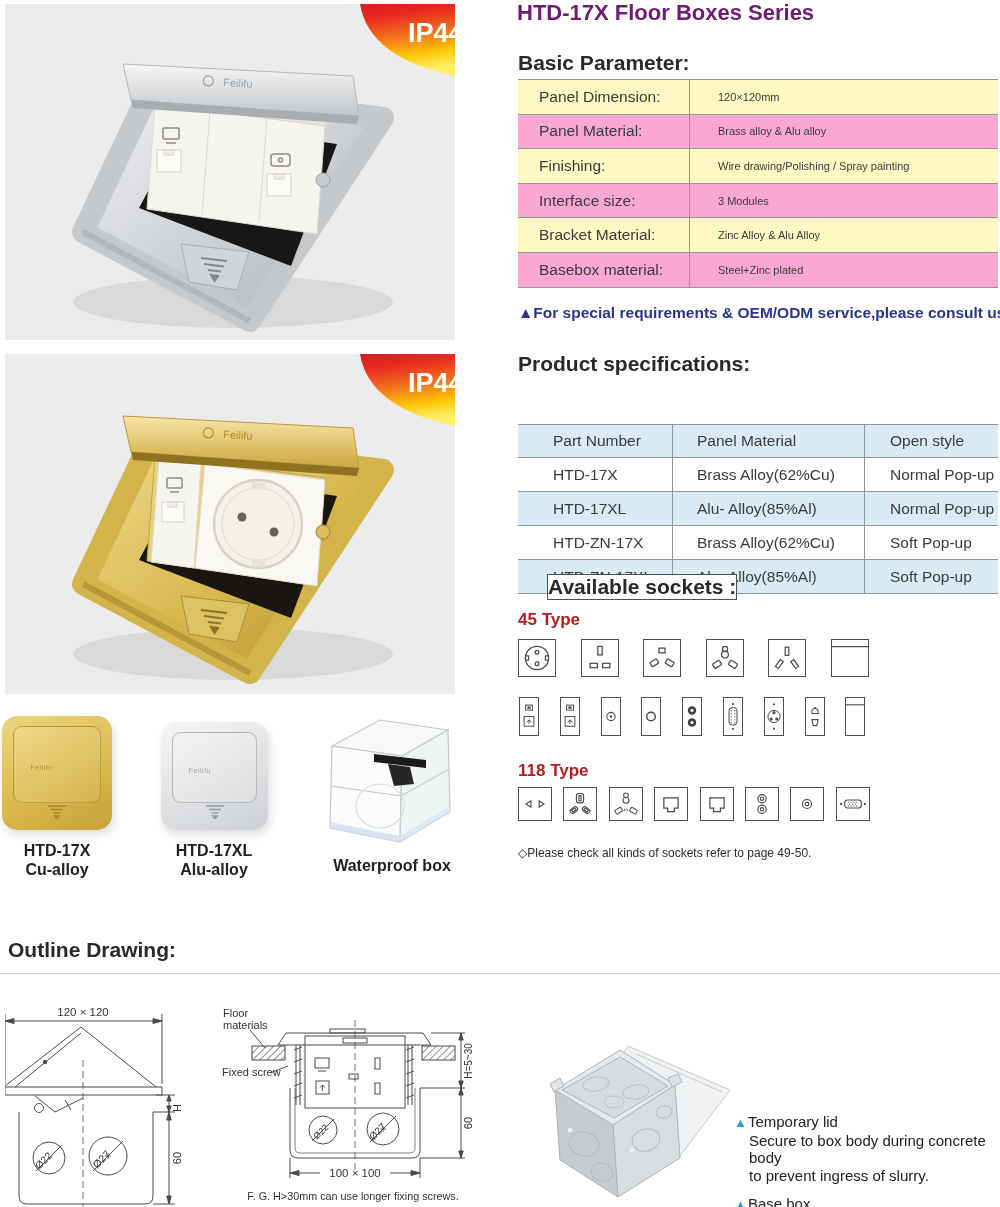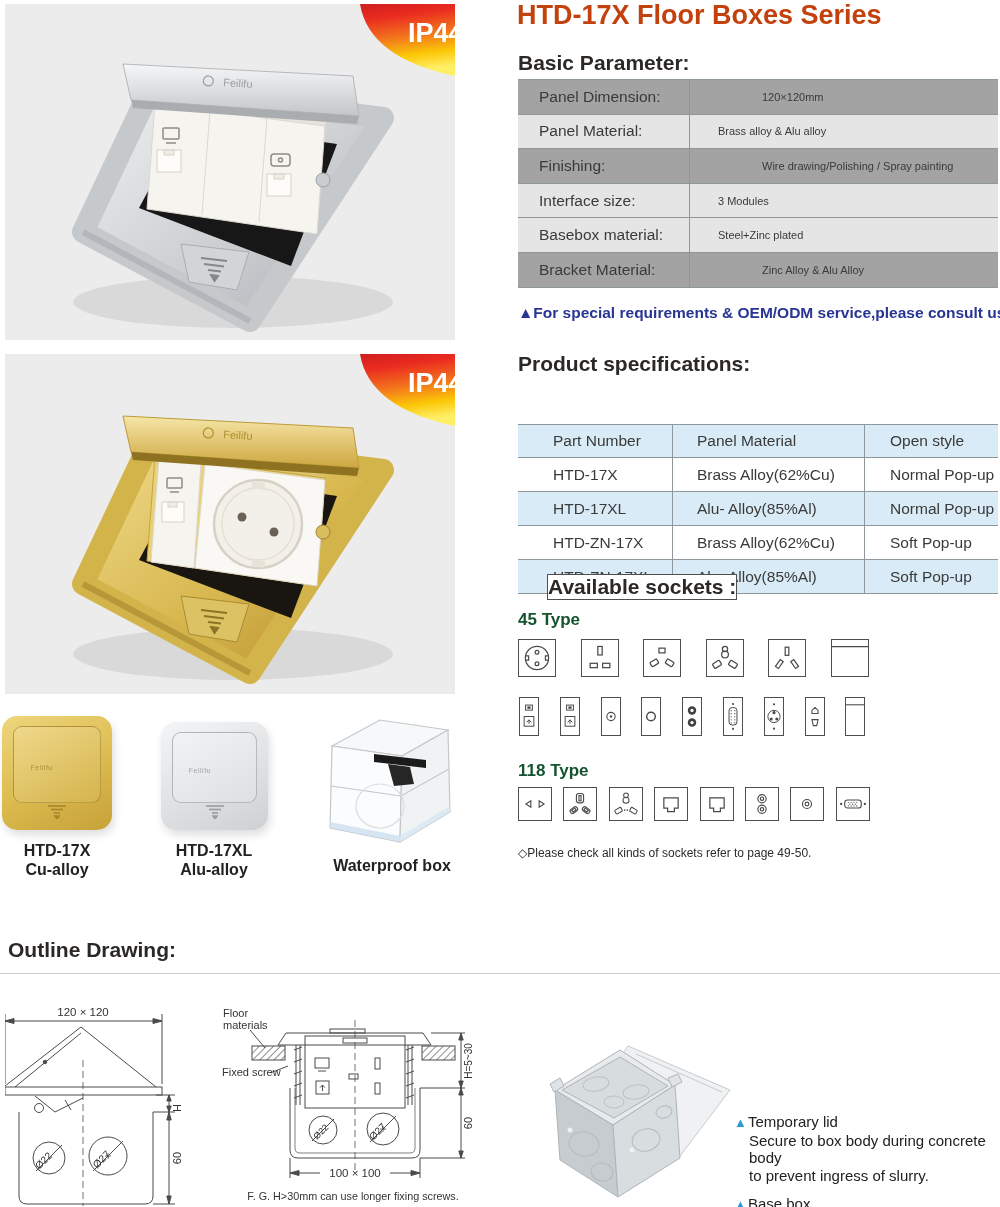--- a/index.html
+++ b/index.html
@@ -7,34 +7,34 @@
   .page { position:relative; width:1000px; height:1207px; background:#ffffff; margin:0 auto; overflow:hidden; }
 
   
   .photo { position:absolute; background:#ececec; overflow:hidden; }
   .photo1 { left:5px; top:4px; width:450px; height:336px; }
   .photo2 { left:5px; top:354px; width:450px; height:340px; }
   .badge { position:absolute; right:0; top:0; }
   .photo svg.art { position:absolute; left:0; top:0; }
 
   
-  .title { position:absolute; left:517px; top:0px; width:483px; font-size:27px; font-weight:700; color:#c2410c; letter-spacing:0px; white-space:nowrap; }
+  .title { position:absolute; left:517px; top:0px; width:483px; font-size:22px; font-weight:700; color:#701a75; letter-spacing:0px; white-space:nowrap; }
   .h2 { position:absolute; font-size:21px; font-weight:700; color:#2b2826; }
   .h2.basic { left:518px; top:51px; }
   .h2.spec  { left:518px; top:352px; }
   .h2.sock  { left:547px; top:574px; }
   .h2.outline { left:8px; top:938px; }
-  .h3 { position:absolute; font-size:17px; font-weight:700; color:#14532d; }
+  .h3 { position:absolute; font-size:17px; font-weight:700; color:#b91c1c; }
   .h3.t45 { left:518px; top:610px; }
   .h3.t118 { left:518px; top:761px; }
 
   
   .t1 { position:absolute; left:518px; top:79px; width:480px; border-bottom:1px solid #8e979c; }
-  .t1row { display:flex; height:34.6px; border-top:1px solid #8e979c; background:#e5e5e5; }
-  .t1row.alt { background:#a3a3a3;gap:44px; }
+  .t1row { display:flex; height:34.6px; border-top:1px solid #8e979c; background:#f9a8d4; }
+  .t1row.alt { background:#fef9c3; }
   .t1l { width:172px; border-right:1px solid #8e979c; padding-left:21px; display:flex; align-items:center; font-size:15.5px; color:#3a3a3a; }
   .t1v { flex:1; padding-left:28px; display:flex; align-items:center; font-size:11px; color:#3a3a3a; }
 
   
   .oem { position:absolute; left:518px; top:304px; width:482px; font-size:15.5px; font-weight:700; color:#283593; white-space:nowrap; }
 
   
   .t2 { position:absolute; left:518px; top:384px; width:480px; border-bottom:1px solid #8e979c; }
   .t2row { display:flex; height:34px; border-top:1px solid #8e979c; background:#fff; font-size:15.5px; color:#3a3a3a; }
   .t2row.head { height:33px;margin-top:40px; }
@@ -235,27 +235,27 @@
         <div class="t1v">Brass alloy &amp; Alu alloy</div>
       </div>
     <div class="t1row alt">
         <div class="t1l">Finishing:</div>
         <div class="t1v">Wire drawing/Polishing / Spray painting</div>
       </div>
     <div class="t1row">
         <div class="t1l">Interface size:</div>
         <div class="t1v">3 Modules</div>
       </div>
+    <div class="t1row alt">
+        <div class="t1l">Bracket Material:</div>
+        <div class="t1v">Zinc Alloy &amp; Alu Alloy</div>
+      </div>
     <div class="t1row">
         <div class="t1l">Basebox material:</div>
         <div class="t1v">Steel+Zinc plated</div>
-      </div>
-    <div class="t1row alt">
-        <div class="t1l">Bracket Material:</div>
-        <div class="t1v">Zinc Alloy &amp; Alu Alloy</div>
       </div>
   </div>
 
   <div class="oem">▲For special requirements &amp; OEM/ODM service,please consult us.</div>
 
   <div class="h2 spec">Product specifications:</div>
   <div class="t2">
     <div class="t2row head alt">
       <div class="c1">Part Number</div>
       <div class="c2">Panel Material</div>

